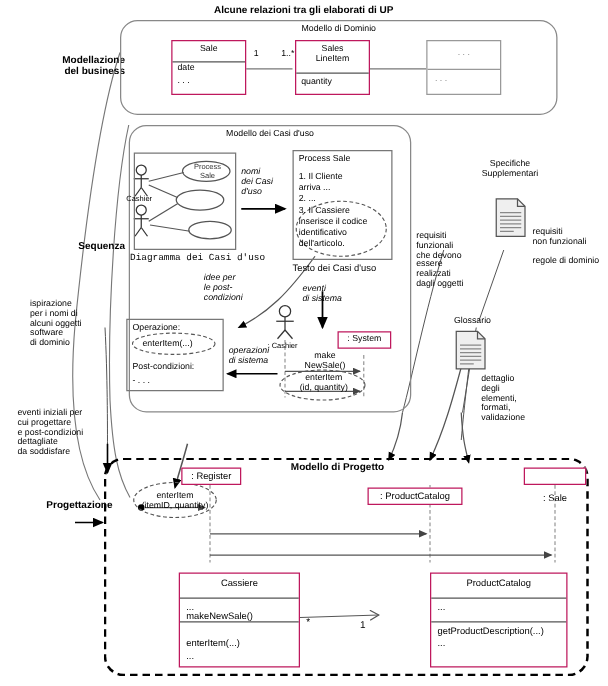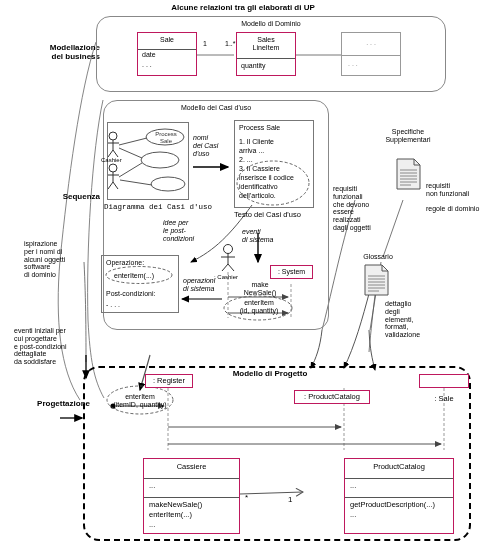--- a/index.html
+++ b/index.html
@@ -277,21 +277,21 @@
 
   <div class="lbl t7 ctr" style="left:110px;top:393px;width:60px;white-space:pre-line;">enterItem
 (itemID, quantity)</div>
 
 
   <div class="box" style="left:143px;top:458px;width:97px;height:76px;">
     <div class="lbl t75 ctr" style="left:0;top:4px;width:95px;">Cassiere</div>
     <div class="cellsep" style="position:absolute;left:0;top:19px;width:95px;"></div>
     <div class="lbl t75" style="left:5px;top:23px;">...</div>
     <div class="cellsep" style="position:absolute;left:0;top:38px;width:95px;"></div>
-    <div class="lbl t75" style="left:5px;top:42px;text-align:center;">makeNewSale()</div>
+    <div class="lbl t75" style="left:5px;top:30px;text-align:center;">makeNewSale()</div>
     <div class="lbl t75" style="left:5px;top:52px;">enterItem(...)</div>
     <div class="lbl t75" style="left:5px;top:62px;">...</div>
   </div>
 
   <div class="lbl t8" style="left:245px;top:494px;">*</div>
   <div class="lbl t8" style="left:288px;top:496px;">1</div>
 
   <div class="box" style="left:305px;top:458px;width:110px;height:76px;margin-left:39px;">
     <div class="lbl t75 ctr" style="left:0;top:4px;width:108px;">ProductCatalog</div>
     <div class="cellsep" style="position:absolute;left:0;top:19px;width:108px;"></div>

